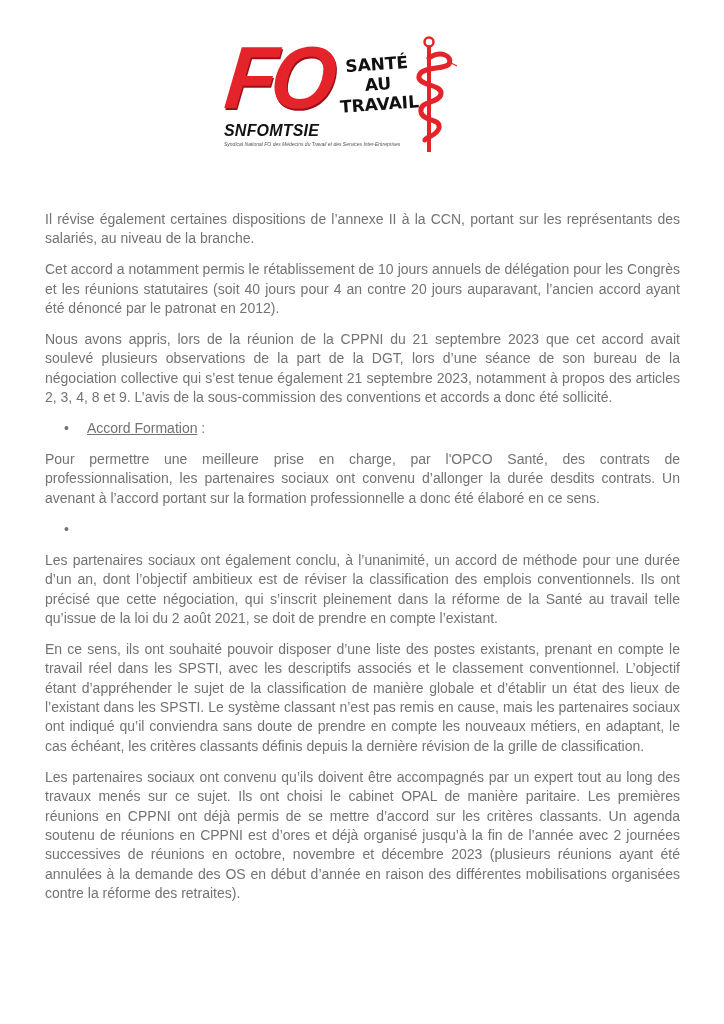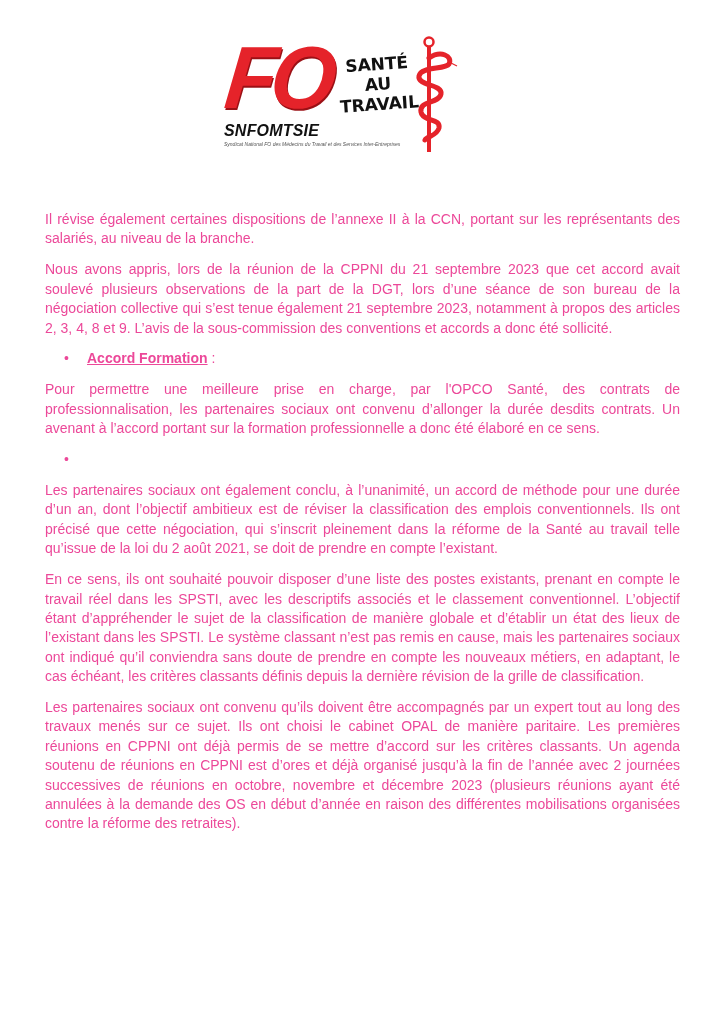--- a/index.html
+++ b/index.html
@@ -30,26 +30,26 @@
     .snf-sub {
       position: absolute; left: 2px; top: 105px;
       font-family: "Liberation Sans", sans-serif; font-style: italic;
       font-size: 5px; color: #555; white-space: nowrap;
     }
     .staff { position: absolute; left: 193px; top: 0px; width: 44px; height: 118px; }
 
     
     .content {
       position: absolute; left: 45px; top: 210px; width: 635px;
-      font-family: "Liberation Sans", sans-serif; font-size: 14px; line-height: 19.4px; color: #ec4899;
+      font-family: "Liberation Sans", sans-serif; font-size: 14px; line-height: 19.4px; color: #737373;
     }
     .content p { margin: 0 0 11.5px 0; text-align: justify; }
     .bullet { display: flex; align-items: baseline; margin: 0 0 11.5px 0; }
     .bullet .dot { width: 42px; padding-left: 19px; box-sizing: border-box; font-size: 14px; }
-    .bullet .title { font-weight: bold; text-decoration: underline; }
+    .bullet .title { font-weight: normal; text-decoration: underline; }
   </style>
 </head>
 <body>
 
 <div class="page">
 
   <div class="logo">
     <div class="fo">FO</div>
     <div class="sante">
       <span>SANTÉ</span>
@@ -61,20 +61,21 @@
     <svg class="staff" viewBox="0 0 44 118">
       <circle cx="14" cy="6" r="4.5" fill="none" stroke="#e5232a" stroke-width="2.5"></circle>
       <rect x="12" y="10" width="4" height="106" fill="#e5232a"></rect>
       <path d="M14 22 C26 14 38 20 34 28 C30 34 6 30 4 40 C2 50 28 48 26 58 C24 68 4 64 6 76 C8 86 26 82 24 92 C22 100 12 100 10 104" fill="none" stroke="#e5232a" stroke-width="5" stroke-linecap="round"></path>
       <path d="M34 26 L42 30" stroke="#e5232a" stroke-width="1.2"></path>
     </svg>
   </div>
 
   <div class="content">
     <p>Il révise également certaines dispositions de l’annexe II à la CCN, portant sur les représentants des salariés, au niveau de la branche.</p>
+    <p>Cet accord a notamment permis le rétablissement de 10 jours annuels de délégation pour les Congrès et les réunions statutaires (soit 40 jours pour 4 an contre 20 jours auparavant, l’ancien accord ayant été dénoncé par le patronat en 2012).</p>
     <p>Nous avons appris, lors de la réunion de la CPPNI du 21 septembre 2023 que cet accord avait soulevé plusieurs observations de la part de la DGT, lors d’une séance de son bureau de la négociation collective qui s’est tenue également 21 septembre 2023, notamment à propos des articles 2, 3, 4, 8 et 9. L’avis de la sous-commission des conventions et accords a donc été sollicité.</p>
 
     <div class="bullet">
       <span class="dot">•</span>
       <span><span class="title">Accord Formation</span><span> :</span></span>
     </div>
     <p>Pour permettre une meilleure prise en charge, par l'OPCO Santé, des contrats de professionnalisation, les partenaires sociaux ont convenu d’allonger la durée desdits contrats. Un avenant à l’accord portant sur la formation professionnelle a donc été élaboré en ce sens.</p>
 
     <div class="bullet">
       <span class="dot">•</span>

